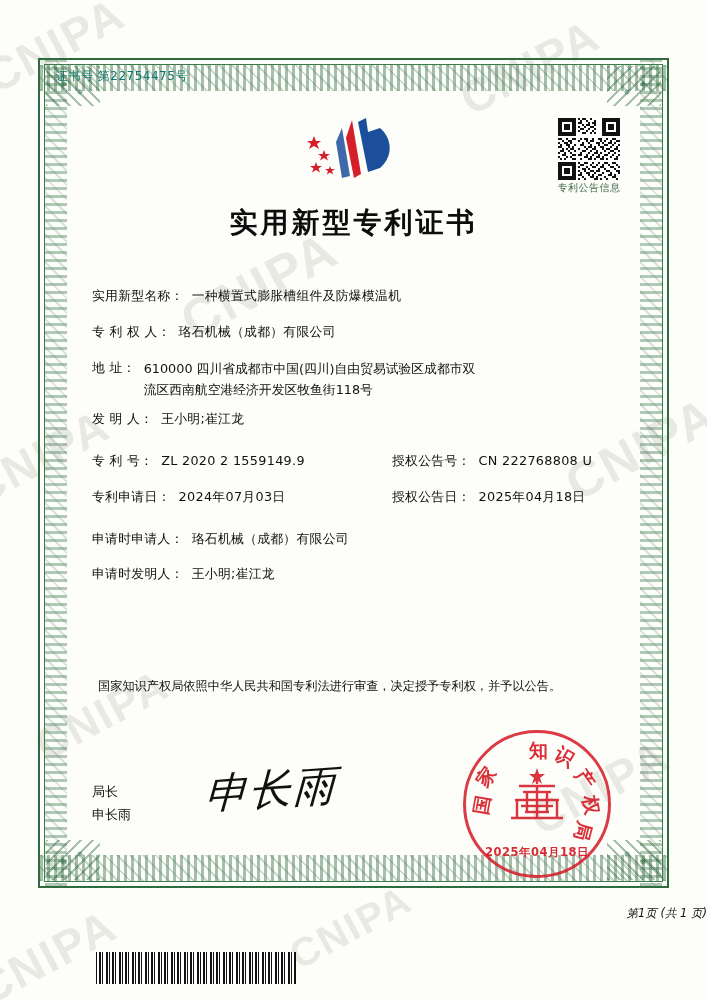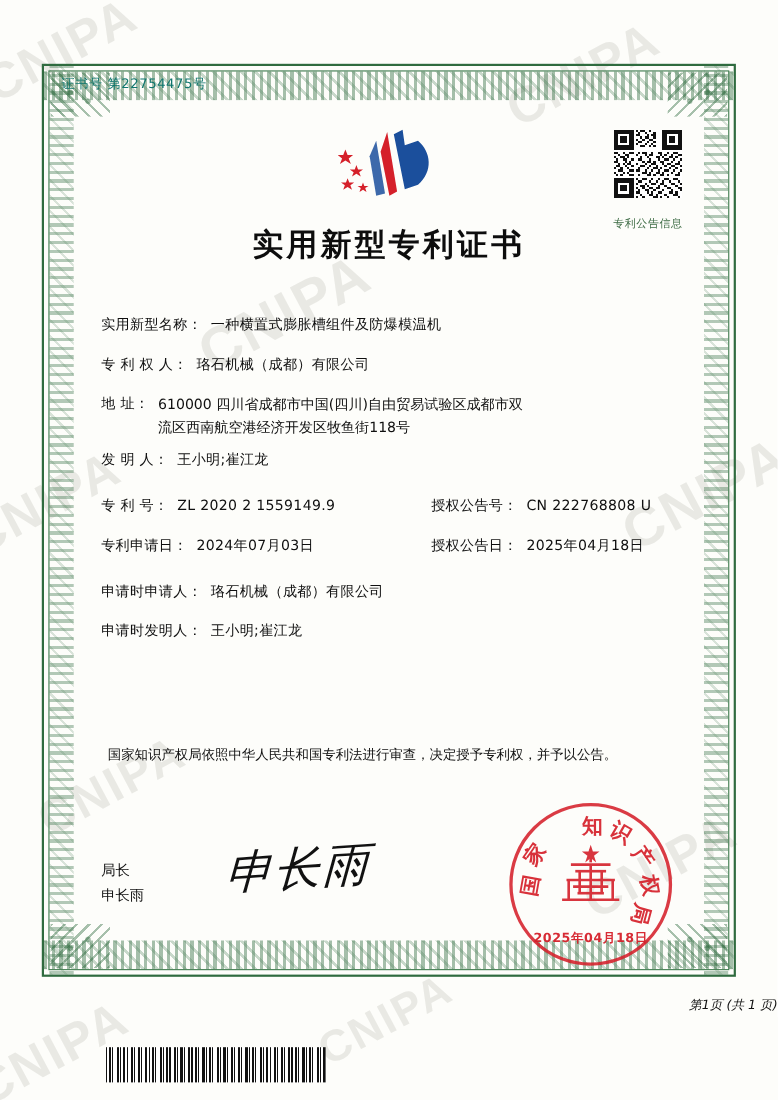--- a/index.html
+++ b/index.html
@@ -124,21 +124,21 @@
     right: 70px; top: 118px;
     width: 96px;
     z-index: 5;
     text-align: center;
   }
   .qr {
     width: 62px; height: 62px;
     margin: 0 auto;
   }
   .qr-caption {
-    margin-top: 16px;
+    margin-top: 1px;
     font-size: 10px;
     color: #3d6b44;
     letter-spacing: .5px;
   }
   .main-title {
     position: absolute;
     left: 0; right: 0; top: 204px;
     text-align: center;
     font-size: 28px;
     font-weight: 700;

